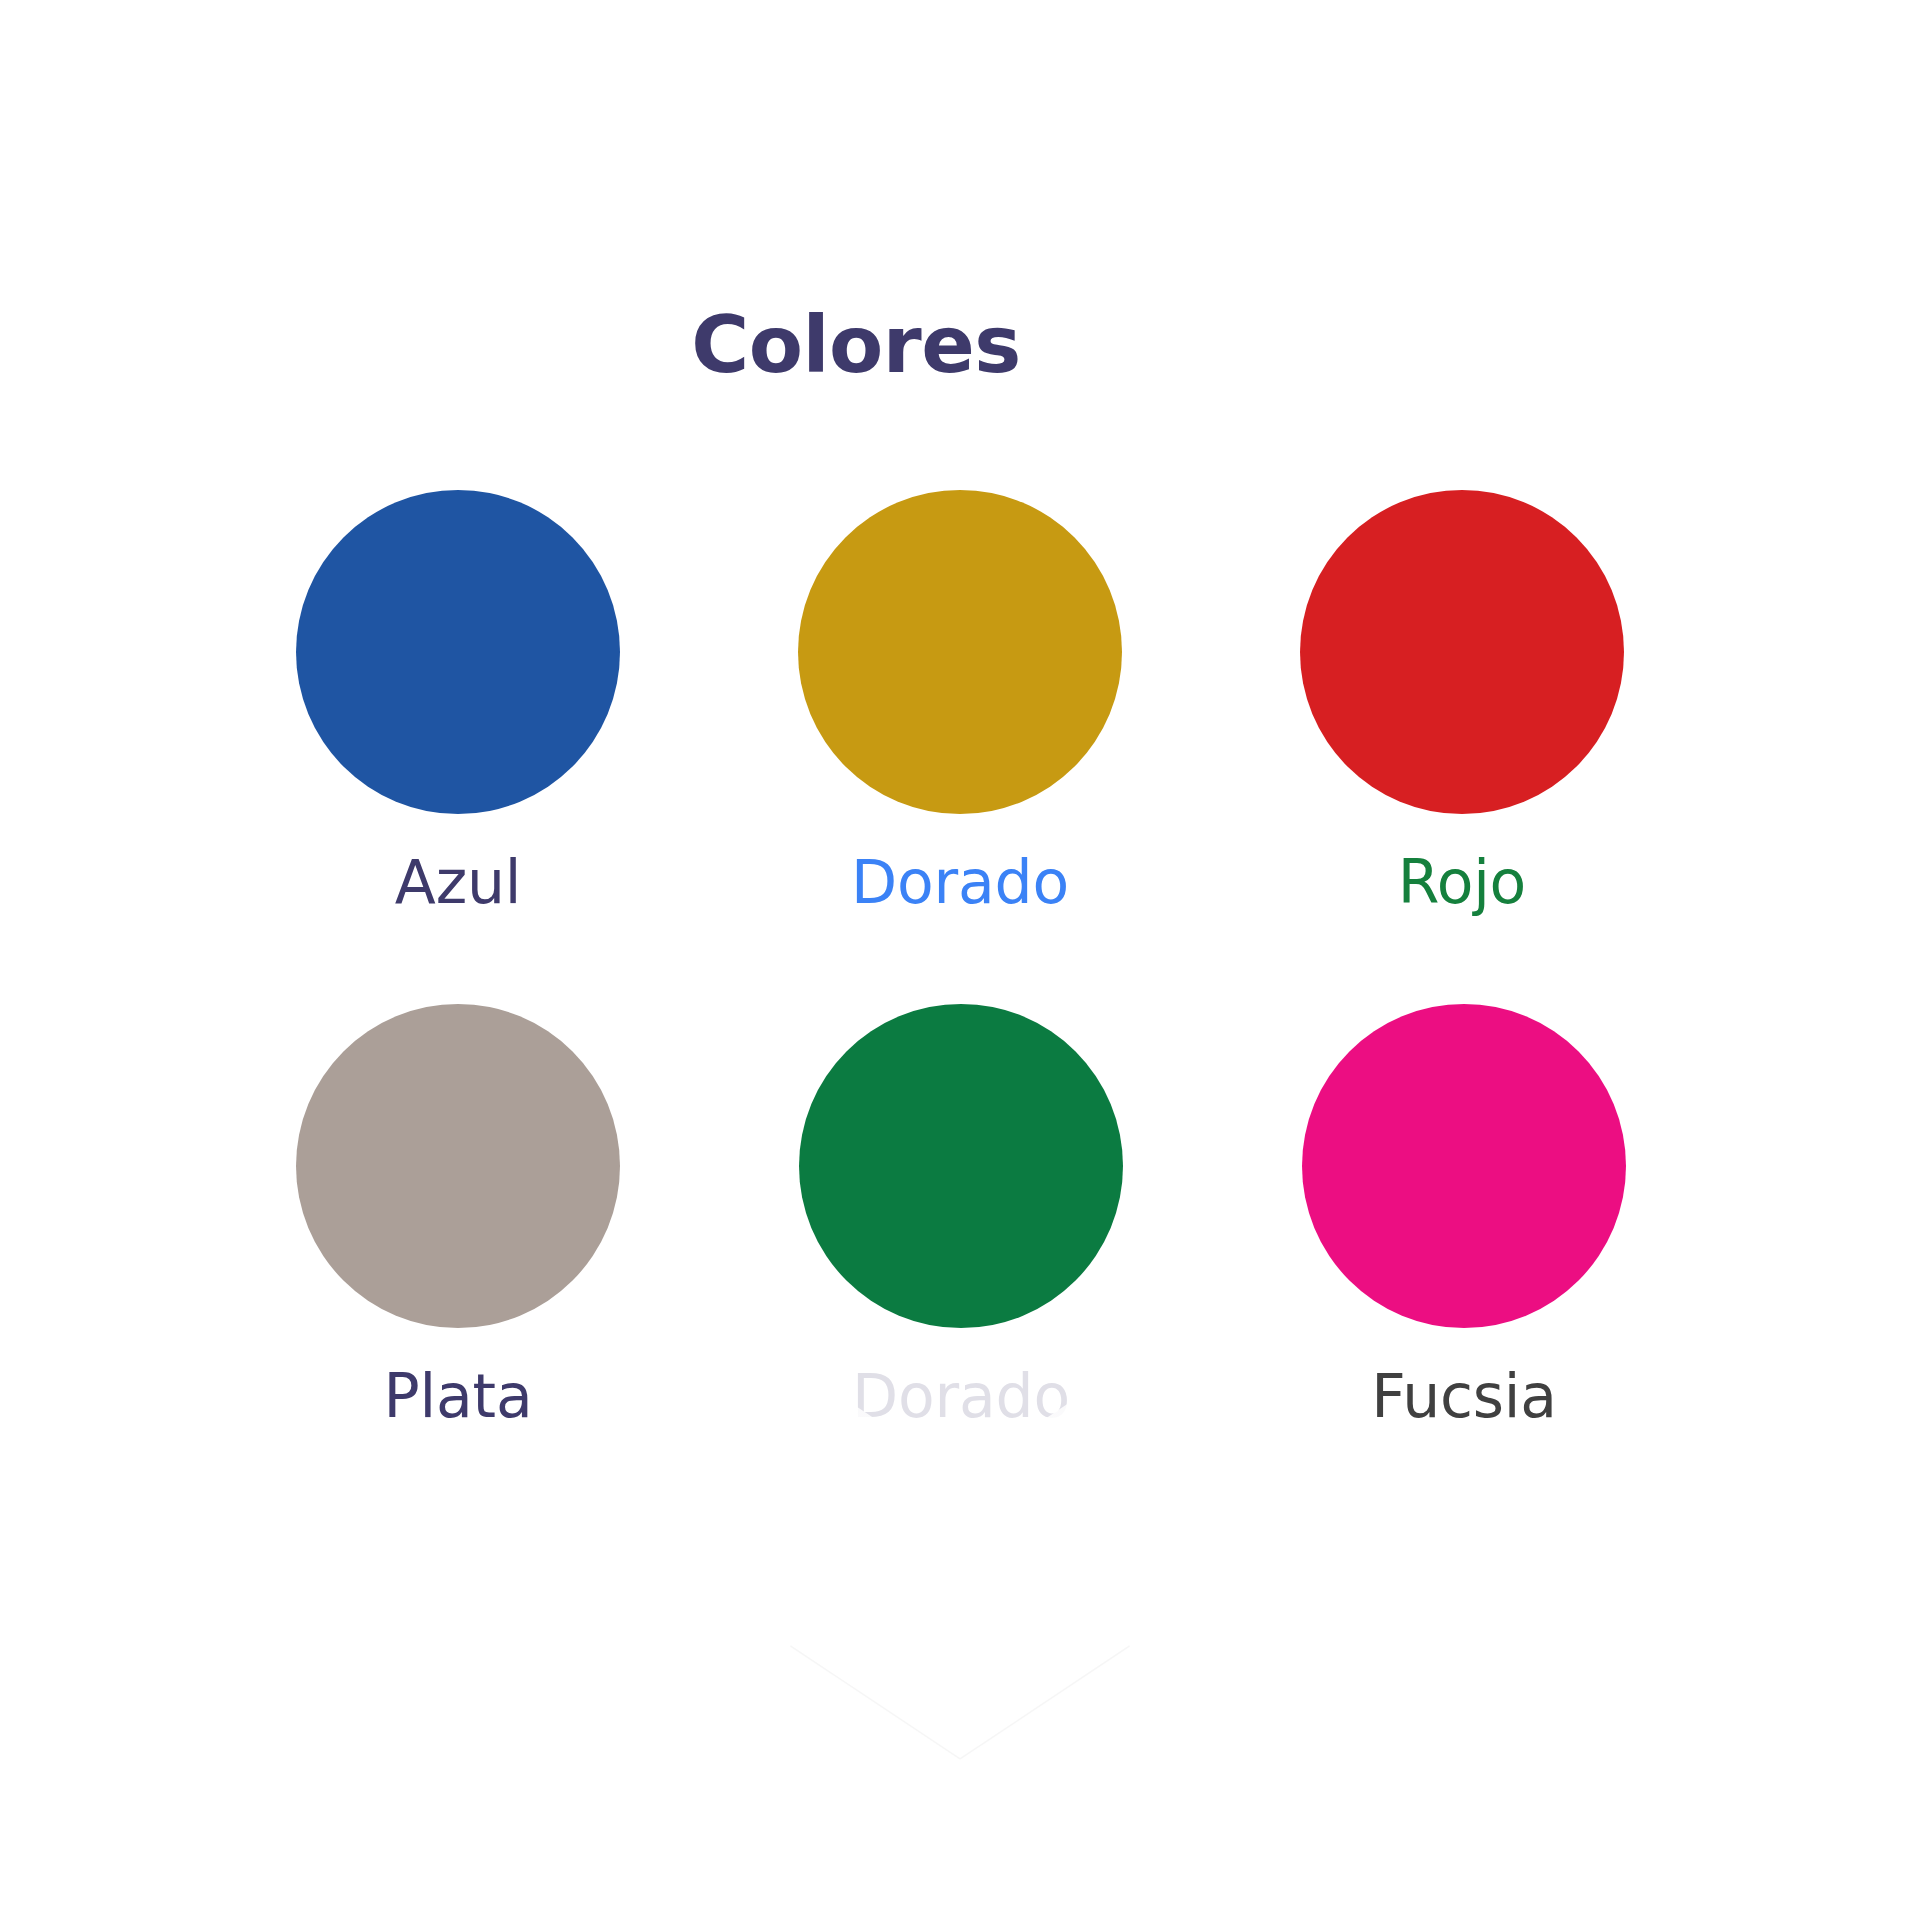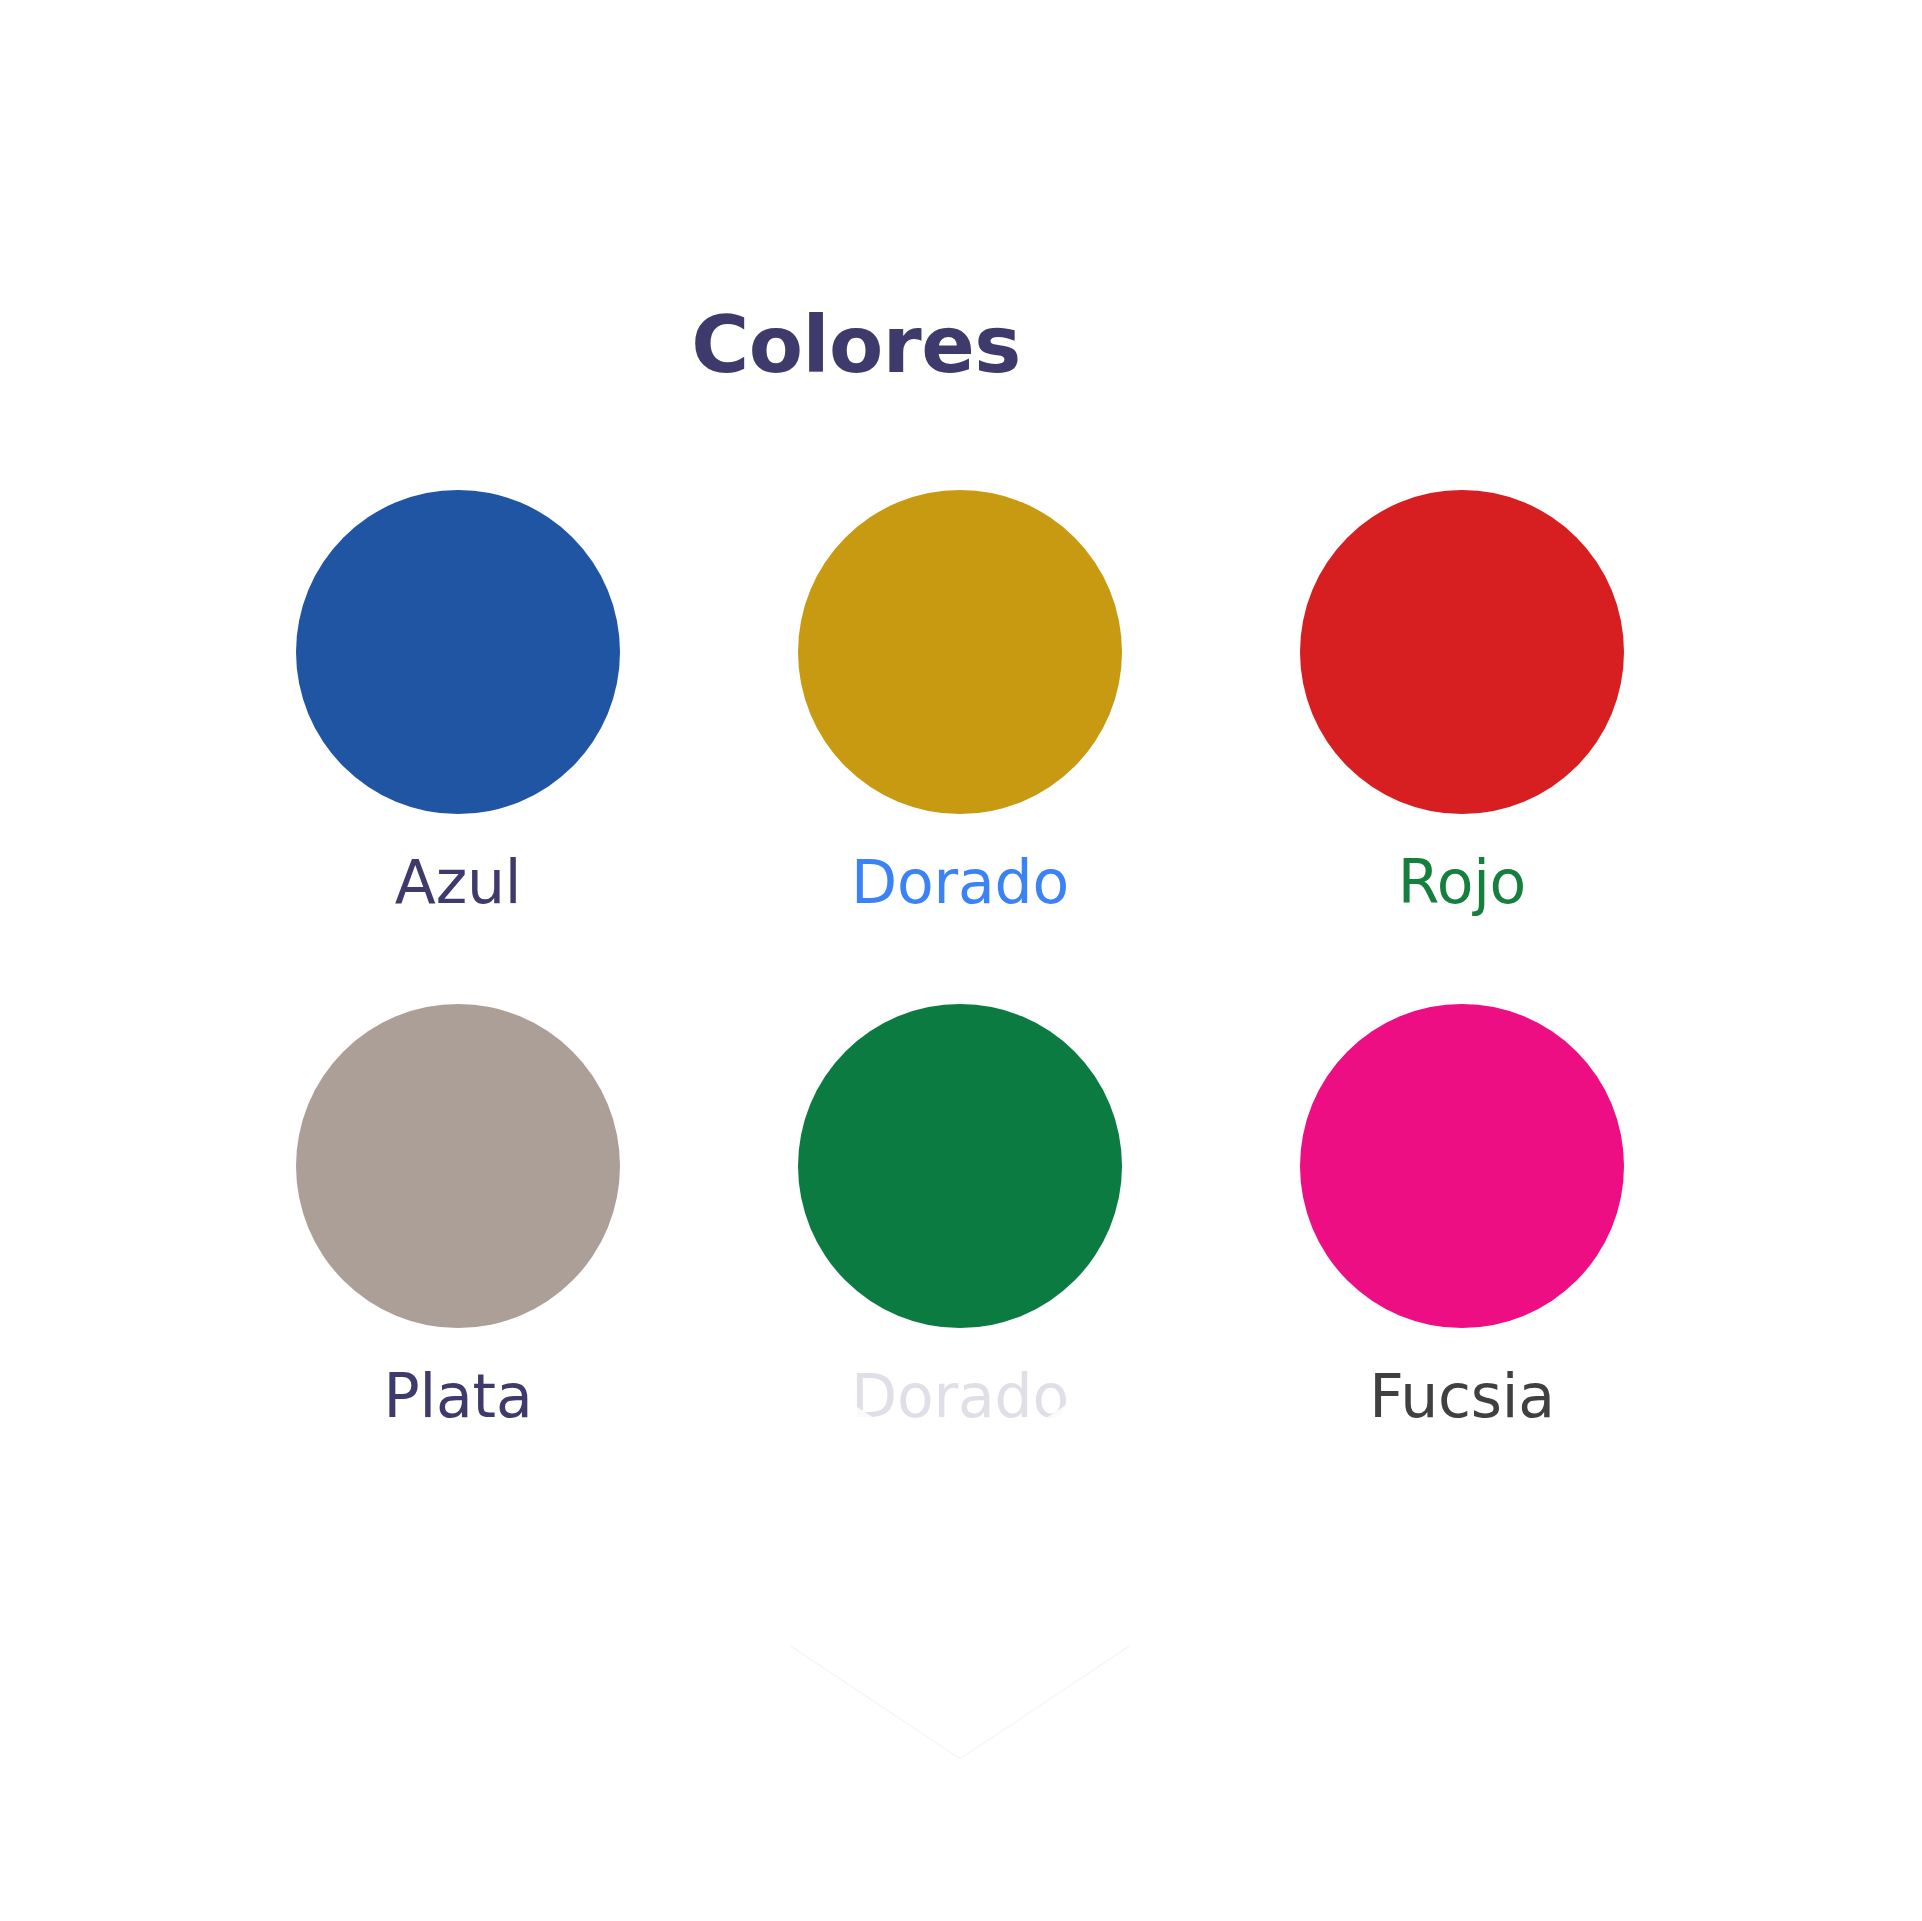--- a/index.html
+++ b/index.html
@@ -44,20 +44,21 @@
     top: 490px;
     width: 1508px;
   }
 
   .swatch-row {
     display: flex;
     justify-content: flex-start;
   }
   .swatch-row + .swatch-row {
     margin-top: 90px;
+    justify-content: space-between;
   }
 
   .swatch-cell {
     width: 502px;
     display: flex;
     flex-direction: column;
     align-items: center;
   }
 
   .swatch-dot {

